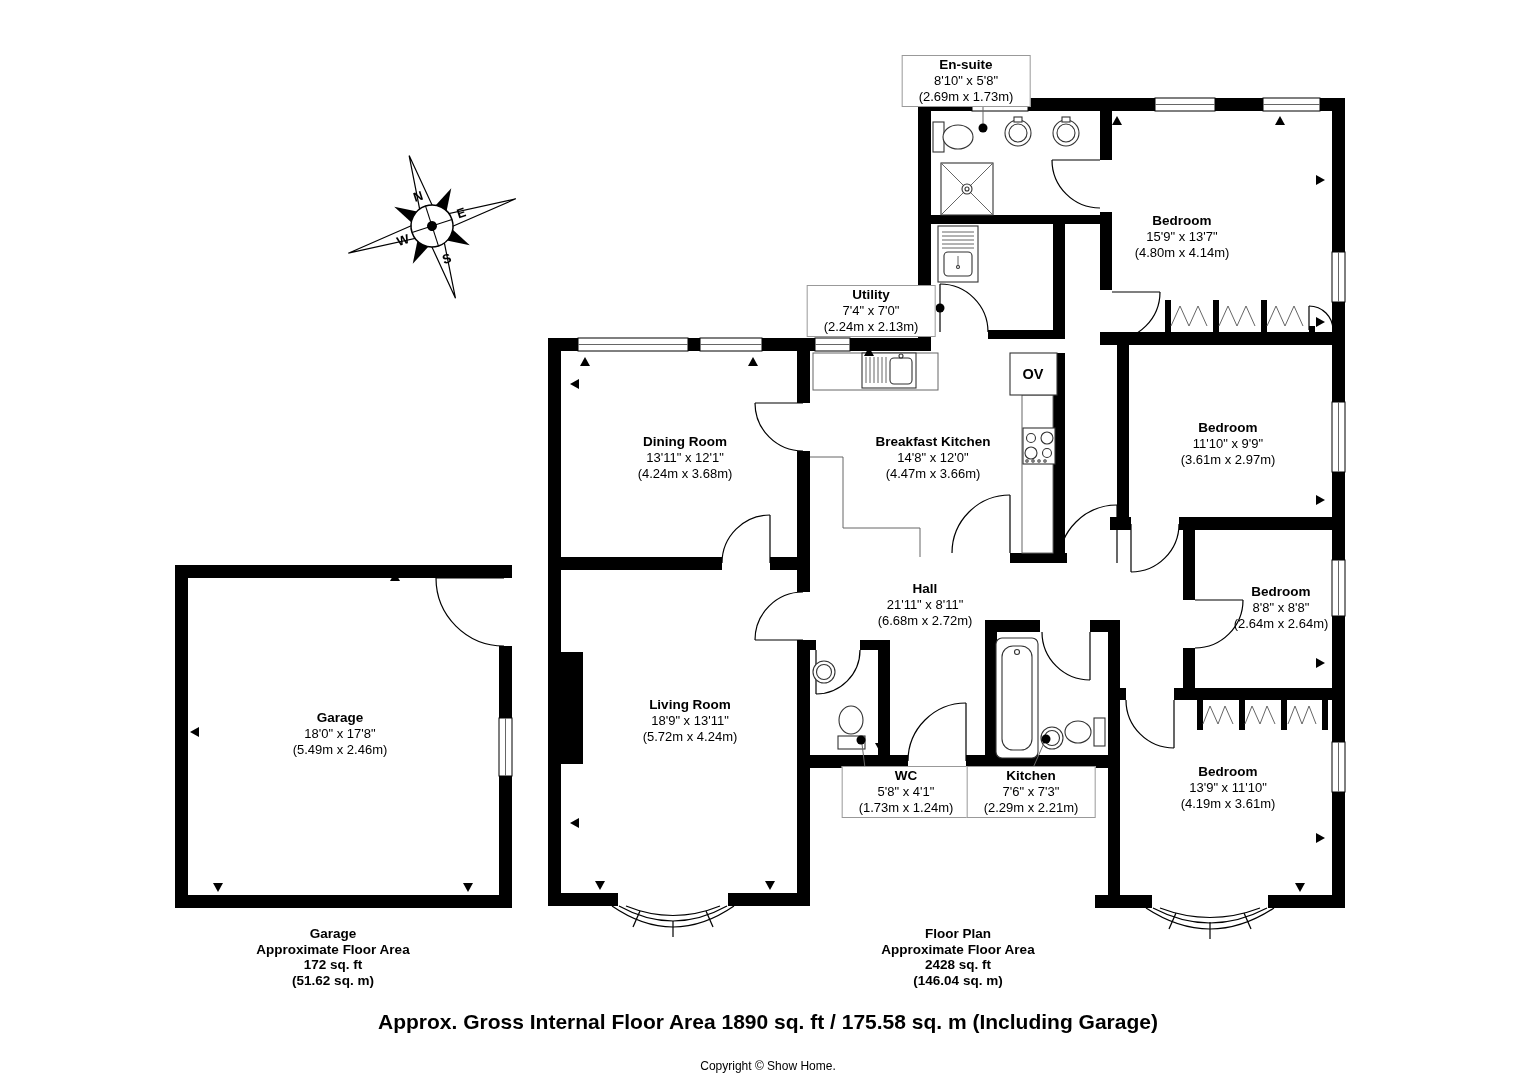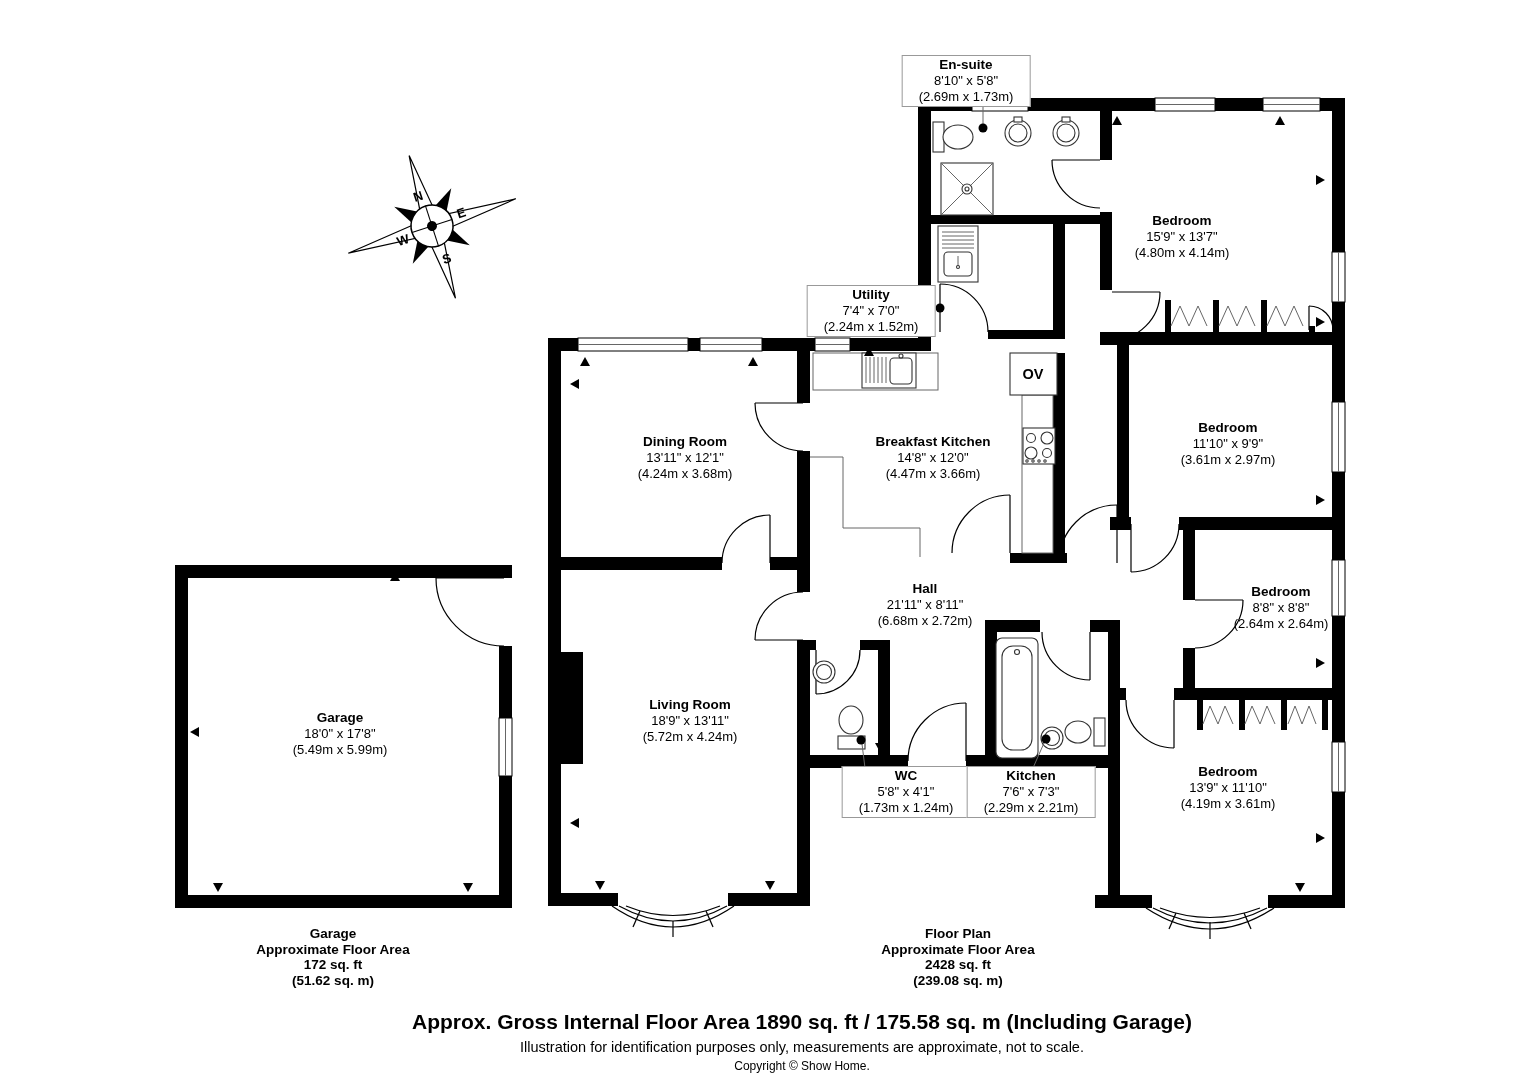--- a/index.html
+++ b/index.html
@@ -6,21 +6,21 @@
   #stage{position:relative;width:1528px;height:1080px;background:#fff;overflow:hidden;
          font-family:"Liberation Sans",sans-serif;}
   #plan-svg{position:absolute;left:0;top:0;z-index:1;}
   .room-label{position:absolute;transform:translateX(-50%);text-align:center;z-index:2;
               white-space:nowrap;color:#000;}
   .room-label .rname{display:block;font-size:13.5px;font-weight:bold;line-height:16px;}
   .room-label .rdim{display:block;font-size:13px;font-weight:normal;line-height:16px;}
   .boxed{border:1px solid #999;background:#fff;padding:1px 16px;z-index:3;}
   .area-block{position:absolute;transform:translateX(-50%);text-align:center;z-index:2;white-space:nowrap;}
   .area-block span{display:block;font-size:13.5px;font-weight:bold;line-height:15.5px;}
-  .footer-line{position:absolute;transform:translateX(-50%);text-align:center;z-index:2;white-space:nowrap;margin-left:34px;}
+  .footer-line{position:absolute;transform:translateX(-50%);text-align:center;z-index:2;white-space:nowrap;}
   #footer-total{font-size:21px;font-weight:bold;}
   #footer-disclaimer{font-size:14.5px;}
   #footer-copyright{font-size:12px;}
   .wall{fill:#000;stroke:none;}
   .win{fill:#fff;stroke:#000;stroke-width:1;}
   .thin{stroke:#000;stroke-width:1.2;fill:none;}
   .fix{stroke:#333;stroke-width:1.1;fill:#fff;}
   .cnt{stroke:#666;stroke-width:1;fill:none;}
   .mark{fill:#000;stroke:none;}
 </style>
@@ -387,21 +387,21 @@
   <span class="rdim">(2.69m x 1.73m)</span>
 </div>
 <div class="room-label" style="left:1182px;top:213px">
   <span class="rname">Bedroom</span>
   <span class="rdim">15'9" x 13'7"</span>
   <span class="rdim">(4.80m x 4.14m)</span>
 </div>
 <div class="room-label boxed" style="left:871px;top:285px">
   <span class="rname">Utility</span>
   <span class="rdim">7'4" x 7'0"</span>
-  <span class="rdim">(2.24m x 1.52m)</span>
+  <span class="rdim">(2.24m x 2.13m)</span>
 </div>
 <div class="room-label" style="left:685px;top:434px">
   <span class="rname">Dining Room</span>
   <span class="rdim">13'11" x 12'1"</span>
   <span class="rdim">(4.24m x 3.68m)</span>
 </div>
 <div class="room-label" style="left:933px;top:434px">
   <span class="rname">Breakfast Kitchen</span>
   <span class="rdim">14'8" x 12'0"</span>
   <span class="rdim">(4.47m x 3.66m)</span>
@@ -417,21 +417,21 @@
   <span class="rdim">(6.68m x 2.72m)</span>
 </div>
 <div class="room-label" style="left:1281px;top:584px">
   <span class="rname">Bedroom</span>
   <span class="rdim">8'8" x 8'8"</span>
   <span class="rdim">(2.64m x 2.64m)</span>
 </div>
 <div class="room-label" style="left:340px;top:710px">
   <span class="rname">Garage</span>
   <span class="rdim">18'0" x 17'8"</span>
-  <span class="rdim">(5.49m x 5.99m)</span>
+  <span class="rdim">(5.49m x 2.46m)</span>
 </div>
 <div class="room-label" style="left:690px;top:697px">
   <span class="rname">Living Room</span>
   <span class="rdim">18'9" x 13'11"</span>
   <span class="rdim">(5.72m x 4.24m)</span>
 </div>
 <div class="room-label boxed" style="left:906px;top:766px">
   <span class="rname">WC</span>
   <span class="rdim">5'8" x 4'1"</span>
   <span class="rdim">(1.73m x 1.24m)</span>
@@ -450,20 +450,19 @@
 <div class="area-block" style="left:333px;top:926px">
   <span>Garage</span>
   <span>Approximate Floor Area</span>
   <span>172 sq. ft</span>
   <span>(51.62 sq. m)</span>
 </div>
 <div class="area-block" style="left:958px;top:926px">
   <span>Floor Plan</span>
   <span>Approximate Floor Area</span>
   <span>2428 sq. ft</span>
-  <span>(239.08 sq. m)</span>
+  <span>(146.04 sq. m)</span>
 </div>
 
 <div class="footer-line" id="footer-total" style="left:768px;top:1010px">Approx. Gross Internal Floor Area 1890 sq. ft / 175.58 sq. m (Including Garage)</div>
-<div class="footer-line" id="footer-disclaimer" style="left:768px;top:1039px">Illustration for identification purposes only, measurements are approximate, not to scale.</div>
 <div class="footer-line" id="footer-copyright" style="left:768px;top:1059px">Copyright © Show Home.</div>
 
 </div>
 
 </body></html>

